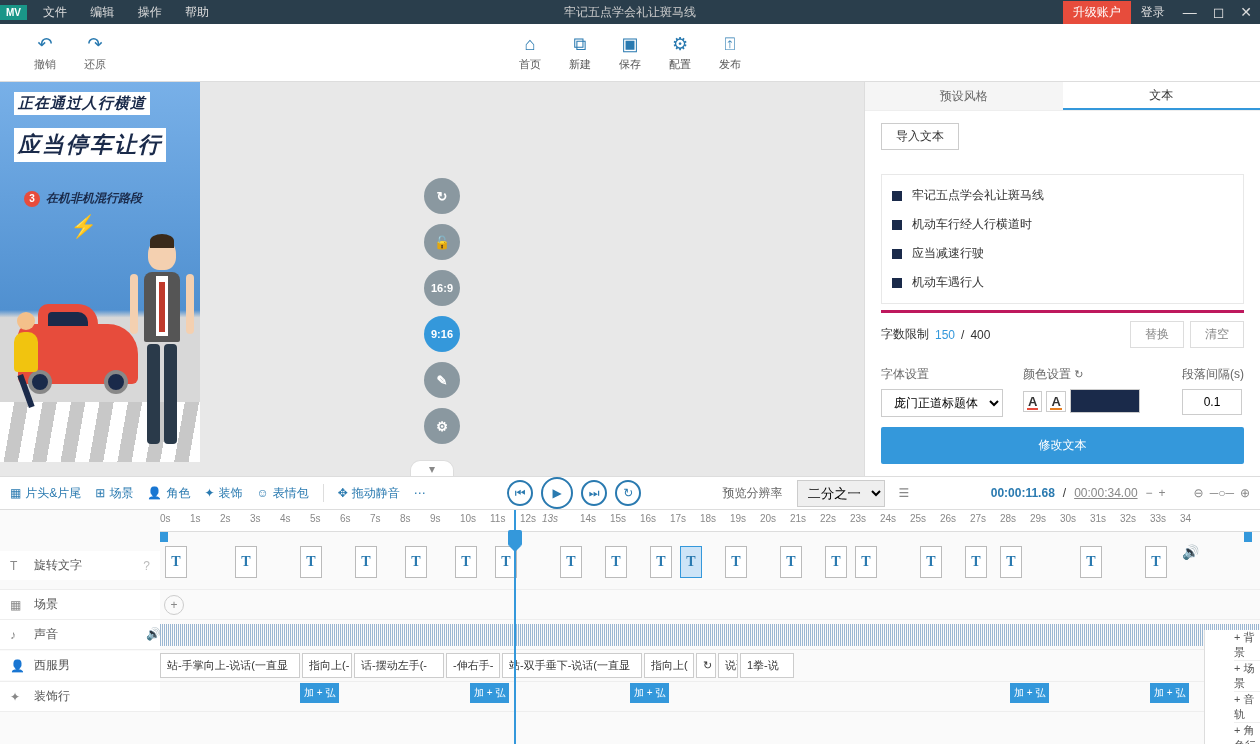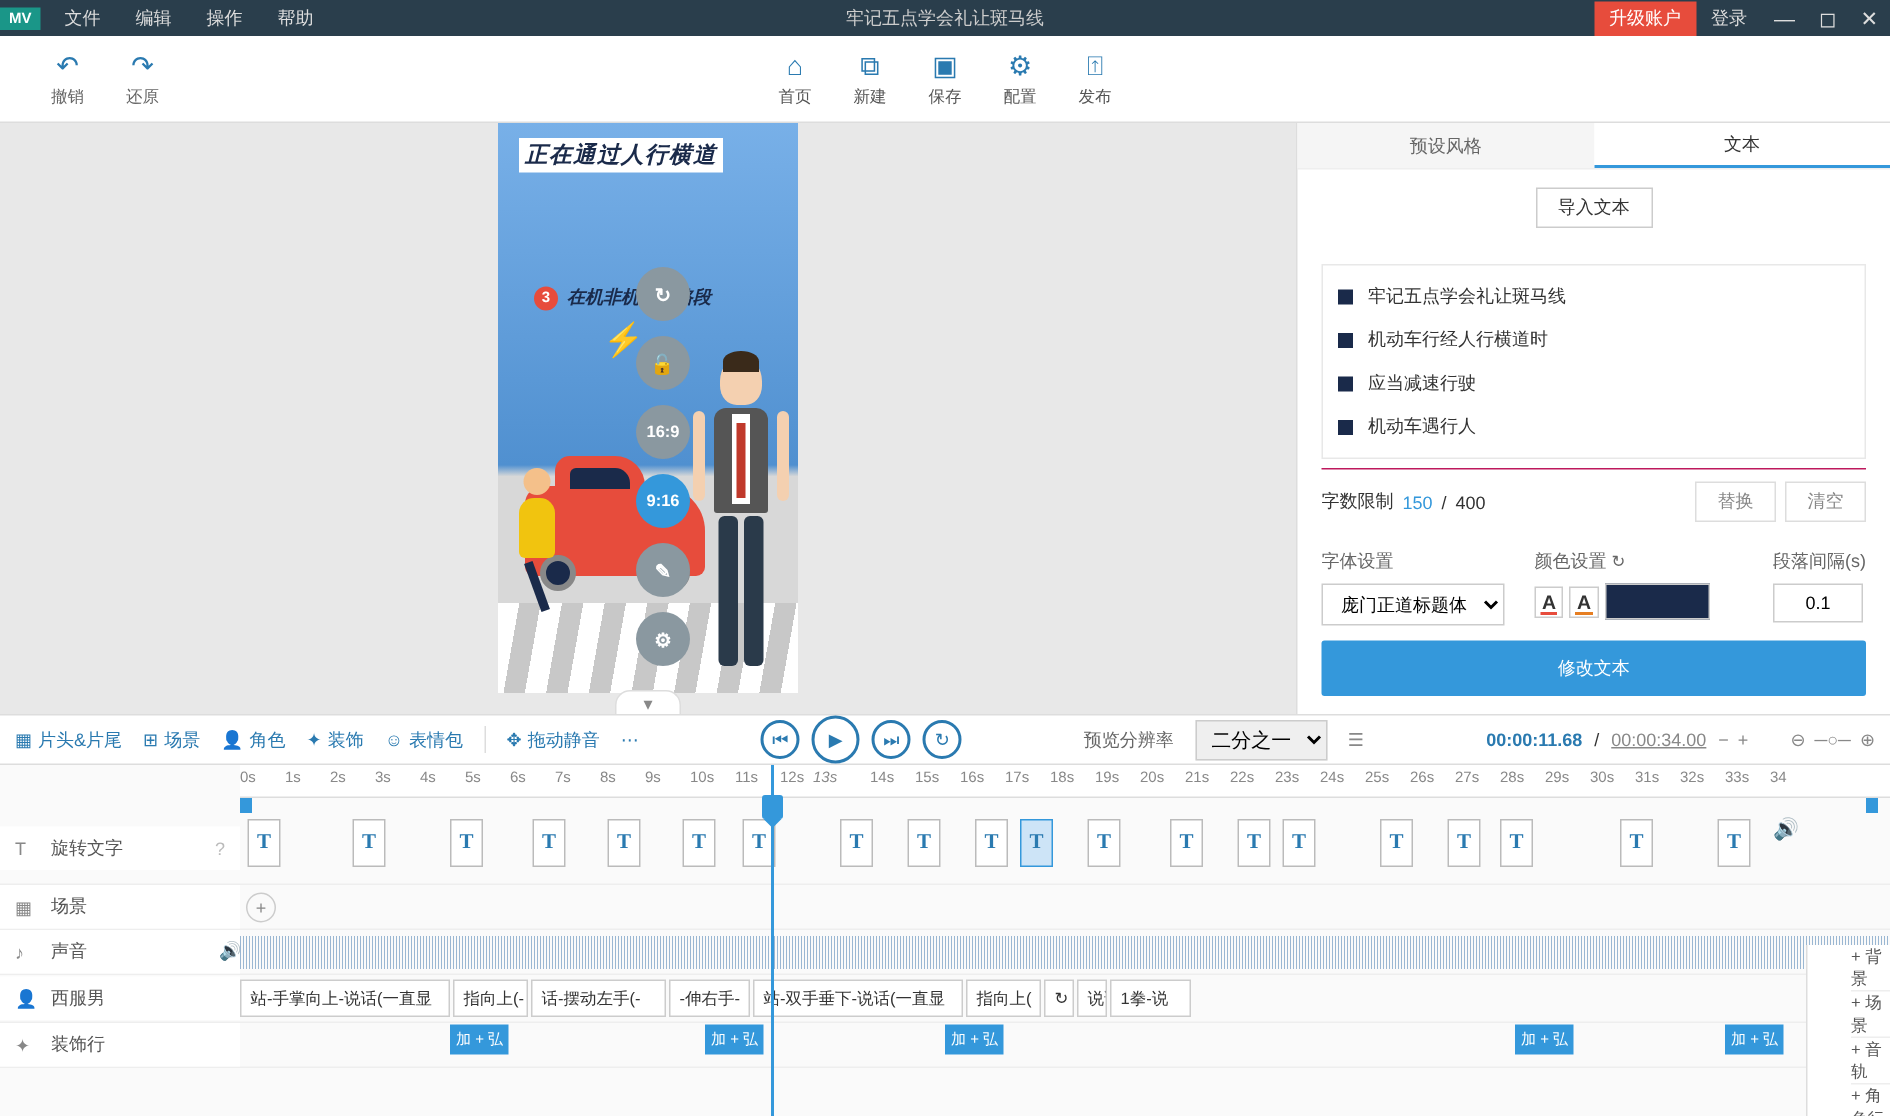--- a/index.html
+++ b/index.html
@@ -13,21 +13,21 @@
 .titlebar .login { padding: 0 10px; }
 .titlebar .winbtn { padding: 0 8px; cursor: pointer; font-size: 14px; }
 .toolbar { height: 58px; background: #fff; border-bottom: 1px solid #ddd; display: flex; align-items: center; }
 .toolbar .group-left { display: flex; padding-left: 20px; }
 .toolbar .tbtn { display: flex; flex-direction: column; align-items: center; padding: 6px 14px; cursor: pointer; color: #2a7ab0; }
 .toolbar .tbtn .ico { font-size: 18px; height: 22px; display: flex; align-items: center; }
 .toolbar .tbtn .lbl { font-size: 11px; color: #666; margin-top: 2px; }
 .toolbar .group-center { margin-left: auto; margin-right: auto; display: flex; position: absolute; left: 50%; transform: translateX(-50%); }
 .toolbar .group-center .tbtn .lbl { color: #555; }
 .main { display: flex; height: 394px; }
-.canvas-area { flex: 1; background: #e8e8e8; position: relative; display: flex; justify-content: center; padding-top: 0; }
+.canvas-area { flex: 1; background: #e8e8e8; position: relative; display: flex; padding-top: 0; }
 .canvas-frame { width: 200px; height: 380px; background: linear-gradient(180deg,#78b0e8 0%, #5090d0 60%, #d8d8d8 62%, #d8d8d8 100%); position: relative; margin-top: 0px; overflow: hidden; }
 .canvas-frame .txt1 { position: absolute; top: 10px; left: 14px; background: #fff; color: #1a2a4a; font-weight: 900; font-size: 15px; padding: 2px 4px; font-style: italic; letter-spacing: 1px; }
 .canvas-frame .txt2 { position: absolute; top: 46px; left: 14px; background: #fff; color: #1a2a4a; font-weight: 900; font-size: 22px; padding: 2px 4px; font-style: italic; letter-spacing: 2px; }
 .canvas-frame .txt3 { position: absolute; top: 108px; left: 24px; display: flex; align-items: center; gap: 6px; }
 .canvas-frame .txt3 .badge { width: 16px; height: 16px; border-radius: 50%; background: #e74c3c; color: #fff; font-size: 10px; display: flex; align-items: center; justify-content: center; font-weight: bold; }
 .canvas-frame .txt3 .t { color: #1a2a4a; font-weight: 900; font-size: 12px; font-style: italic; }
 .car { position: absolute; bottom: 78px; left: 18px; width: 120px; height: 60px; background: #e74c3c; border-radius: 12px 30px 6px 6px; }
 .car::before { content: ""; position: absolute; top: -20px; left: 20px; width: 60px; height: 26px; background: #e74c3c; border-radius: 10px 20px 0 0; }
 .car::after{content:""; position:absolute; top:-12px; left:30px; width:40px;height:14px;background:#1a2a4a;border-radius:4px 10px 0 0;}
 .wheel { position: absolute; bottom: -10px; width: 24px; height: 24px; border-radius: 50%; background: #1a2a4a; border: 4px solid #888; }
@@ -51,26 +51,26 @@
 .side-tools { position: absolute; right: 404px; top: 96px; display: flex; flex-direction: column; gap: 10px; }
 .side-tools .st { width: 36px; height: 36px; border-radius: 50%; background: #8a98a0; color: #fff; display: flex; align-items: center; justify-content: center; font-size: 13px; cursor: pointer; font-weight: bold; }
 .side-tools .st.active { background: #3498db; }
 .side-tools .st.txt { font-size: 11px; }
 .rpanel { width: 396px; background: #fff; border-left: 1px solid #ddd; display: flex; flex-direction: column; }
 .rpanel .tabs { display: flex; height: 36px; border-bottom: 1px solid #eee; }
 .rpanel .tab { flex: 1; display: flex; align-items: center; justify-content: center; cursor: pointer; color: #666; }
 .rpanel .tab.active { color: #333; background:#fff; border-bottom: 2px solid #3498db; }
 .rpanel .tab:not(.active){background:#f5f5f5;}
 .rpanel .content { padding: 12px 16px; flex: 1; }
-.rpanel .import-row{display:flex;justify-content:center;margin-bottom:24px;}
+.rpanel .import-row{display:flex;justify-content:flex-start;margin-bottom:24px;}
 .rpanel .import-btn { border: 1px solid #ccc; padding: 4px 14px; cursor: pointer; background:#fff; }
 .rpanel .list { border: 1px solid #e8e8e8; height: 130px; overflow-y: auto; padding: 6px; }
 .rpanel .li { display: flex; align-items: center; padding: 6px 4px; gap: 10px; }
 .rpanel .li .sq { width: 10px; height: 10px; background: #1a2a4a; }
-.rpanel .limit-row { display: flex; align-items: center; padding: 8px 0; gap: 6px; border-top:1px solid #be185d;margin-top:6px;}
+.rpanel .limit-row { display: flex; align-items: center; padding: 8px 0; gap: 6px; border-top:3px solid #be185d;margin-top:6px;}
 .rpanel .limit-row .btns { margin-left: auto; display:flex; gap:6px;}
 .rpanel .limit-row .bt { border: 1px solid #ddd; padding: 4px 14px; cursor: pointer; color:#888;background:#fff;}
 .rpanel .settings { display: flex; gap: 20px; padding: 10px 0; align-items:flex-start;}
 .rpanel .settings .col { display: flex; flex-direction: column; gap: 6px; }
 .rpanel .settings label { color: #666; font-size: 12px; }
 .rpanel select, .rpanel input[type=text] { border: 1px solid #ccc; padding: 5px 8px; font-size: 12px; background:#fff;}
 .rpanel .color-row { display: flex; align-items:center; gap:4px; }
 .rpanel .color-row .ab{border:1px solid #ccc;padding:2px 4px;font-weight:bold;font-size:13px;position:relative;}
 .rpanel .color-row .ab.red{color:#333;}
 .rpanel .color-row .ab.red::after{content:"";position:absolute;bottom:1px;left:3px;right:3px;height:2px;background:#e74c3c;}
@@ -170,20 +170,21 @@
         <span class="ico">⍐</span>
         <span class="lbl">发布</span>
       </div>
   </div>
 </div>
 
 <div class="main">
   <div class="canvas-area">
     <div class="canvas-frame">
       <div class="txt1">正在通过人行横道</div>
+      <div class="txt2">应当停车让行</div>
       <div class="txt3">
         <span class="badge">3</span>
         <span class="t">在机非机混行路段</span>
       </div>
       <div class="light">⚡</div>
       <div class="crosswalk"></div>
       <div class="car">
           <div class="wheel w1"></div>
           <div class="wheel w2"></div>
         </div>

